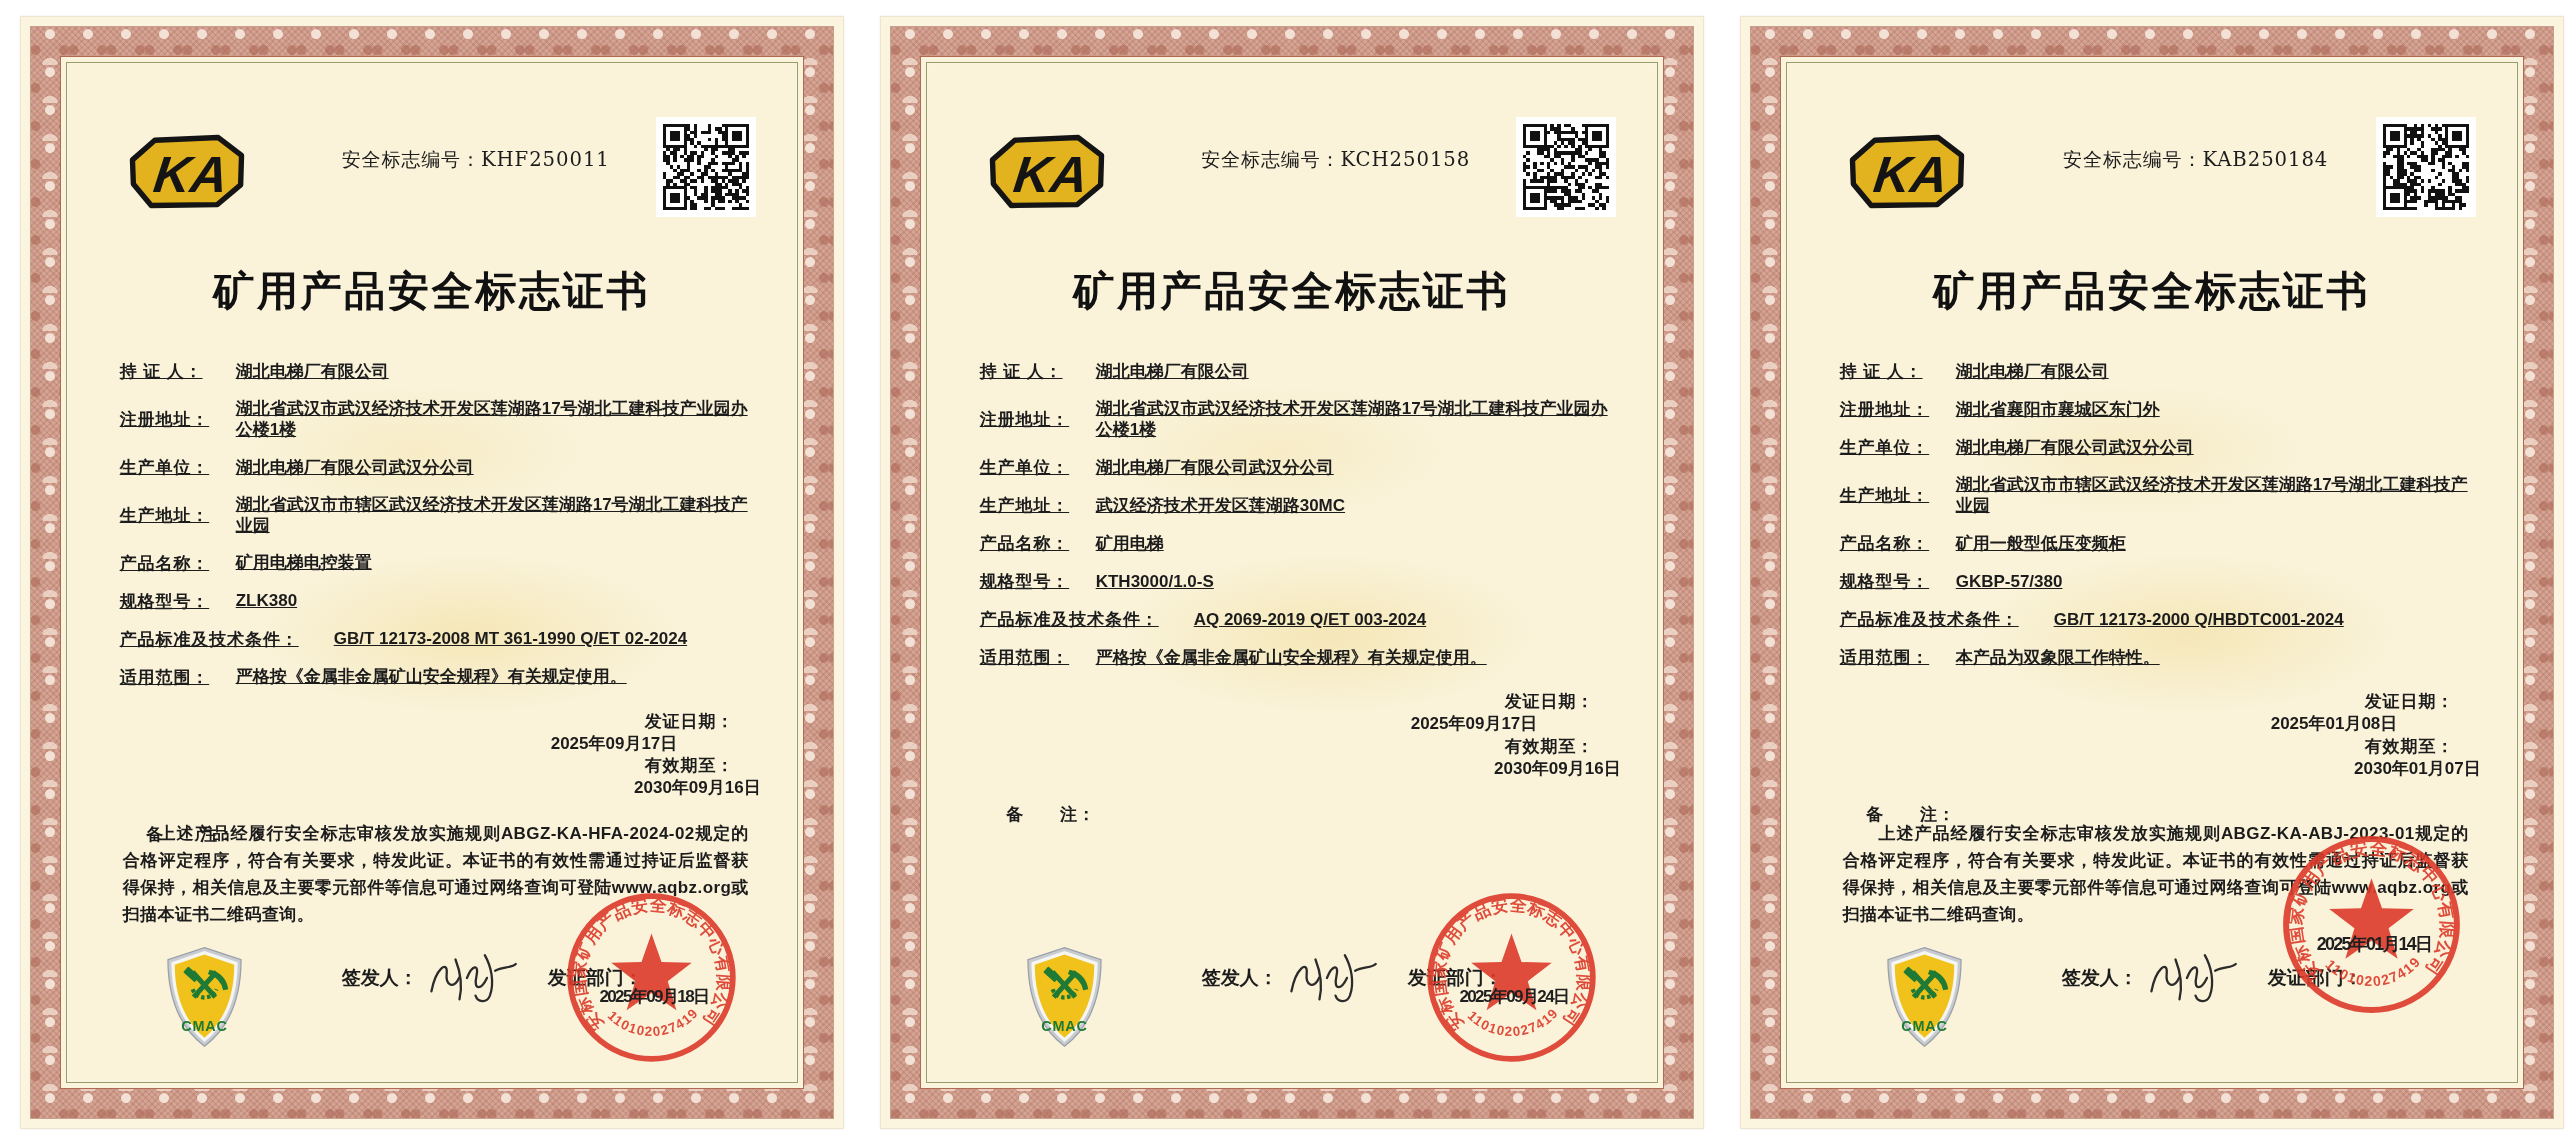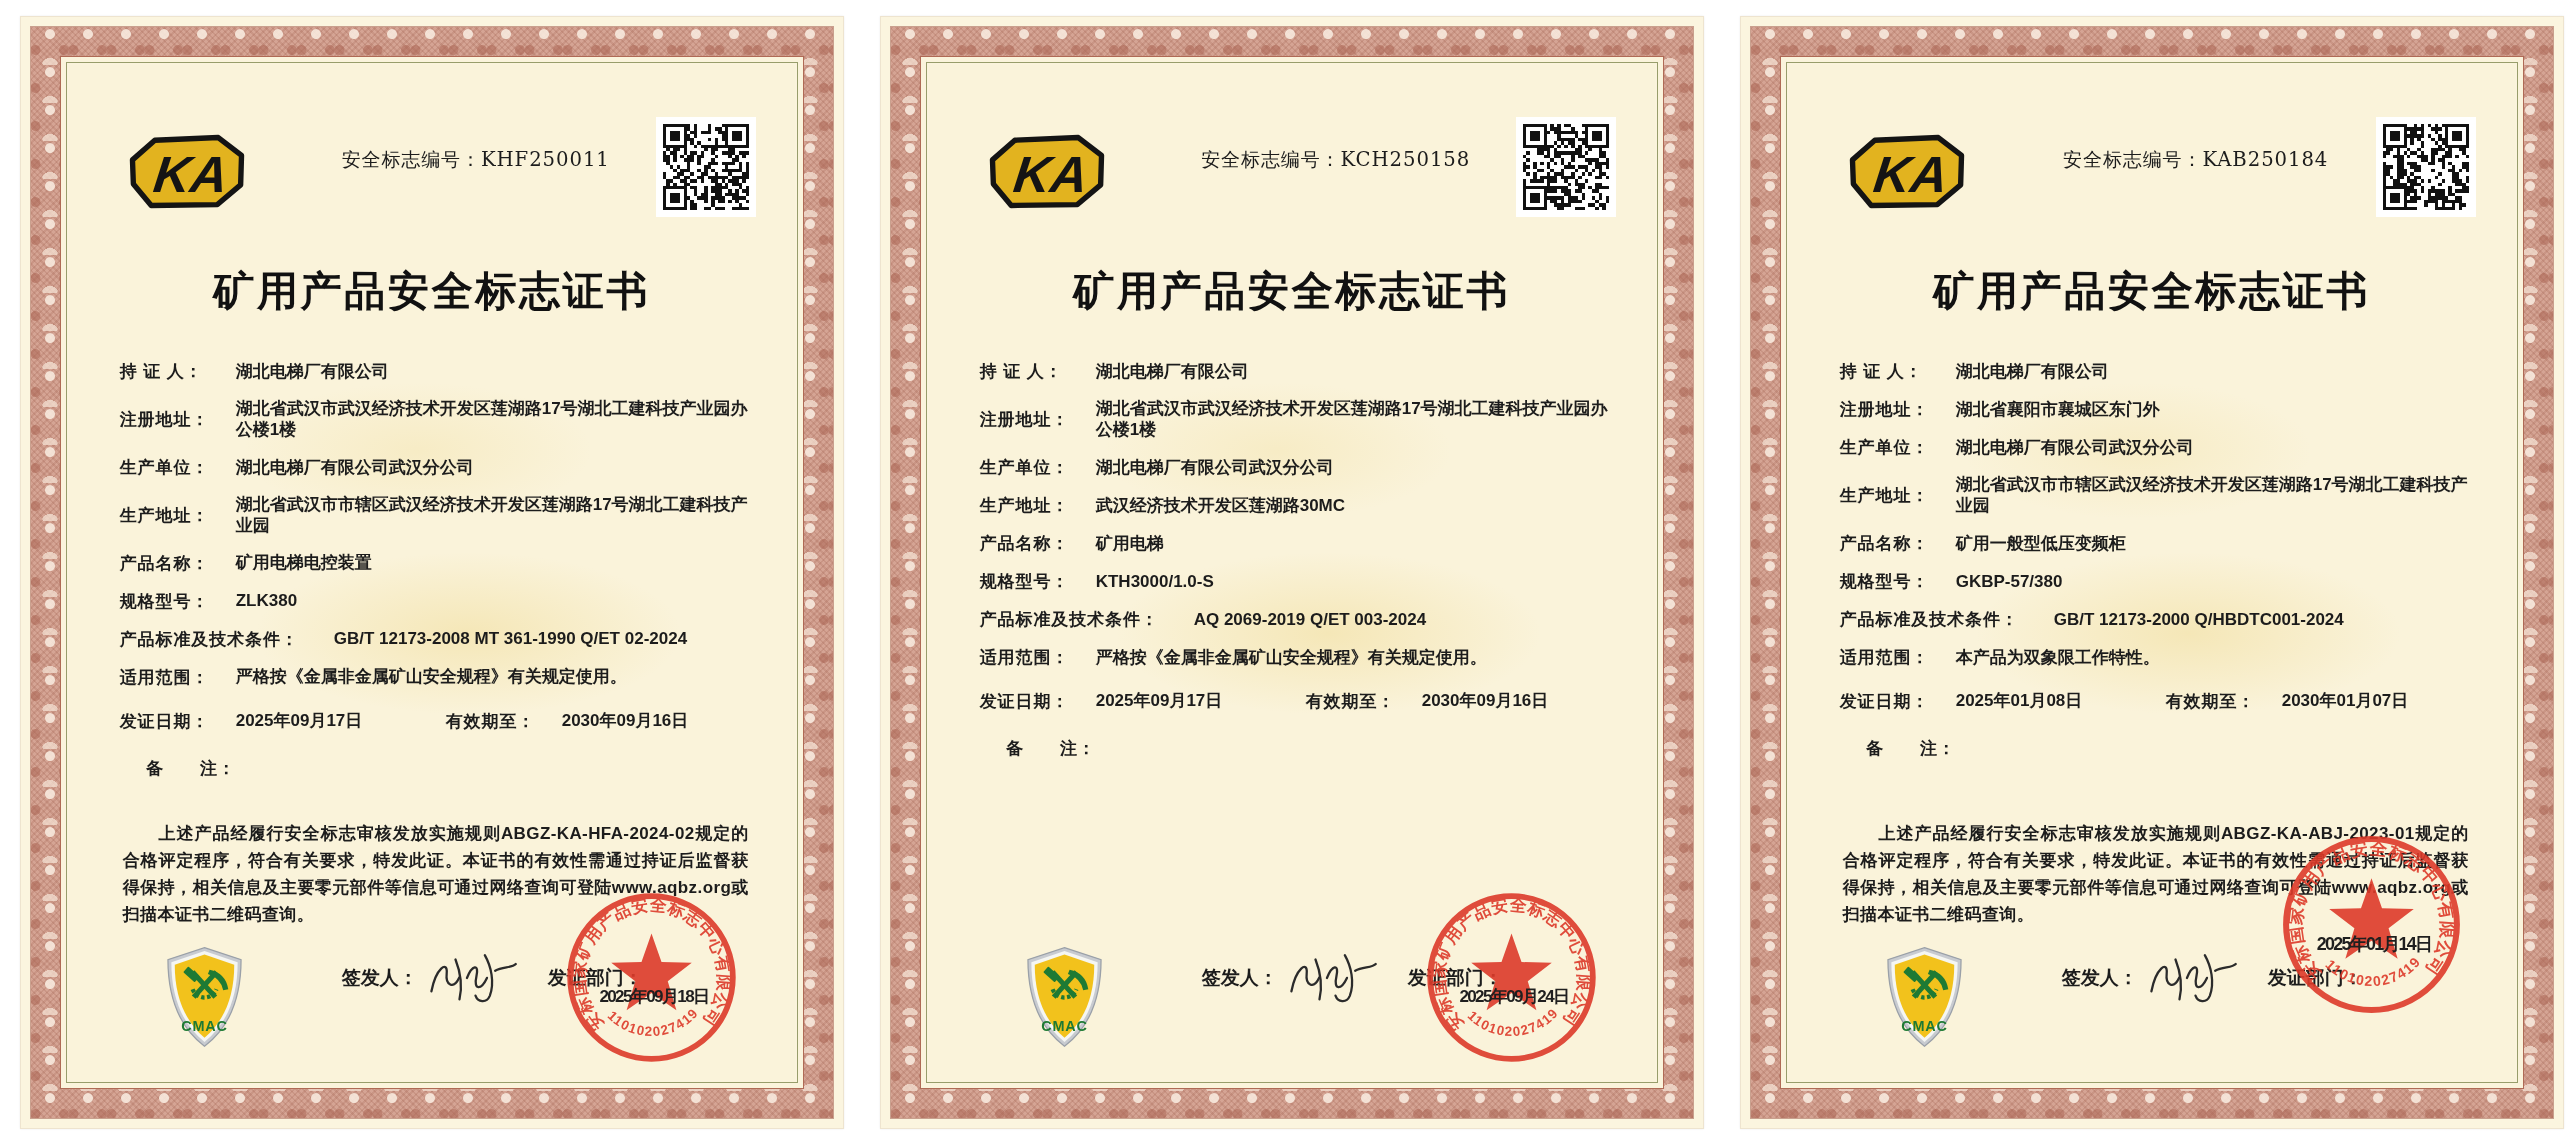--- a/index.html
+++ b/index.html
@@ -30,25 +30,25 @@
   .serial-wrap{flex:1;text-align:center;margin-top:82px;font-size:19px;letter-spacing:0.9px;
     transform:translateX(25px);white-space:nowrap;}
   .serial-no{font-family:"DejaVu Serif","Liberation Serif",serif;font-size:19.7px;letter-spacing:0.9px;}
   .qr-box{width:100px;height:100px;margin-top:52px;flex:none;background:#fff;}
   .qr-box svg{width:100%;height:100%;display:block;}
   
   .title{margin-top:44px;text-align:center;font-size:41px;line-height:46px;font-weight:900;
     letter-spacing:2.7px;font-family:"DejaVu Serif","Liberation Serif",serif;color:#111;}
   
   .fields{margin-top:46px;padding:0 34px 0 51px;}
-  .frow{display:flex;align-items:center;margin-bottom:15px;}
+  .frow{display:flex;align-items:center;margin-bottom:15px;text-decoration:underline;}
   .flabel{flex:none;min-width:116px;font-size:17px;font-weight:700;letter-spacing:0.9px;white-space:nowrap;}
   .flabel.long{min-width:214px;}
   .fvalue{flex:1;font-size:17px;font-weight:700;line-height:21.4px;}
-  .frow-dates{display:flex;align-items:flex-start;margin-top:21.4px;margin-bottom:15px;}
+  .frow-dates{display:flex;align-items:flex-end;margin-top:21.4px;margin-bottom:15px;flex-direction:column;}
   .fvalue.dateval{flex:none;width:210px;}
   .frow-remark{display:flex;align-items:center;margin-top:24px;text-align:right;}
   
   .statement{position:absolute;left:54px;right:46px;top:755px;font-size:17px;font-weight:700;
     line-height:27px;text-align:justify;text-indent:2.1em;letter-spacing:0.4px;}
   
   .footer{position:absolute;left:0;right:0;top:880px;display:flex;align-items:flex-start;}
   .cmac-badge{width:85px;height:104px;margin-left:93px;flex:none;}
   .issuer-label,.dept-label{font-size:19px;font-weight:700;white-space:nowrap;}
   .issuer-label{margin-left:95px;margin-top:19.7px;}

